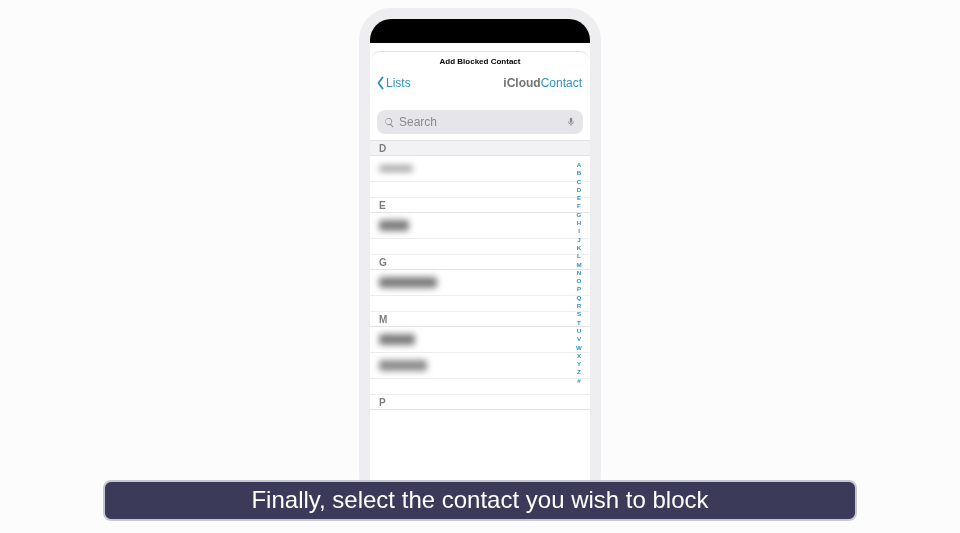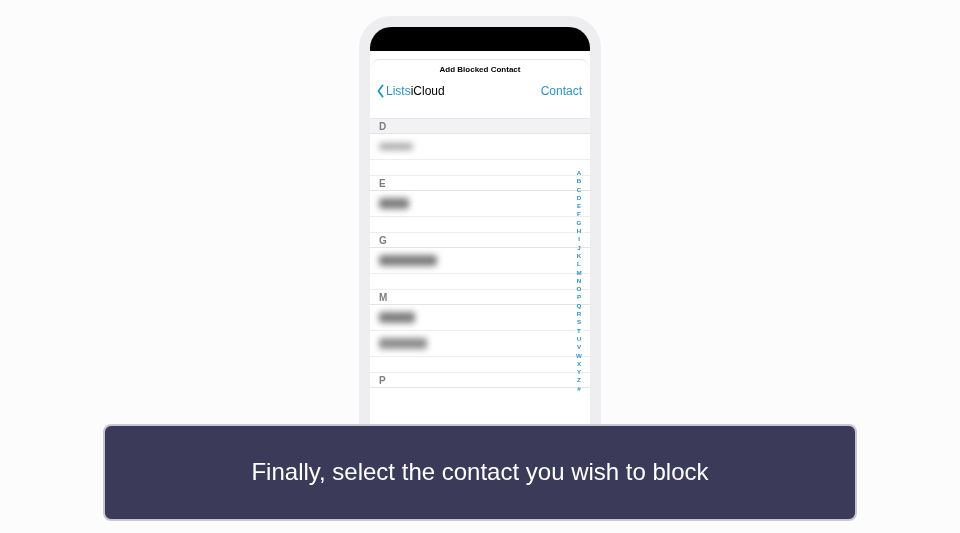--- a/index.html
+++ b/index.html
@@ -7,21 +7,21 @@
   body {
     background: #fcfcfc;
     font-family: -apple-system, BlinkMacSystemFont, "Helvetica Neue", Arial, sans-serif;
     position: relative;
     overflow: hidden;
   }
 
   
   .phone {
     position: absolute;
-    top: 16px;
+    top: 8px;
     left: 50%;
     transform: translateX(-50%);
     width: 242px;
     height: 500px;
     background: #fff;
     border: 11px solid #eeeef1;
     border-radius: 32px;
     overflow: hidden;
   }
   .notch-bar {
@@ -65,21 +65,21 @@
 
   .nav-bar {
     display: flex;
     align-items: center;
     justify-content: space-between;
     padding: 7px 8px 20px 6px;
     background: #fff;
   }
   .nav-left { display: flex; align-items: center; color: #2e92c0; font-size: 12px; }
   .nav-left svg { width: 9px; height: 14px; margin-right: 1px; }
-  .nav-title { font-size: 12px; font-weight: 400; color: #000000; flex: 1; text-align: left; }
+  .nav-title { font-size: 12px; font-weight: 700; color: #737373; flex: 1; text-align: right; }
   .nav-right { color: #2e92c0; font-size: 12px; }
 
   .search-wrap { padding: 0 7px 6px; background: #fff; }
   .search-field {
     background: #e6e6ea;
     border-radius: 8px;
     height: 24px;
     display: flex;
     align-items: center;
     padding: 0 7px;
@@ -138,21 +138,21 @@
 
   
   .caption {
     position: absolute;
     left: 103px;
     right: 103px;
     bottom: 12px;
     background: #3c3a59;
     border: 2px solid #c7c6d4;
     border-radius: 8px;
-    padding: 32px 20px;
+    padding: 4px 20px;
     text-align: center;
     color: #fff;
     font-size: 24px;
     line-height: 1.2;
   }
 </style>
 </head>
 <body>
 
 <div class="phone">
@@ -169,20 +169,31 @@
         <div class="nav-left">
           <svg viewBox="0 0 12 20">
               <path d="M9 2 L3 10 L9 18" stroke="#2e92c0" stroke-width="2.6" fill="none" stroke-linecap="round" stroke-linejoin="round"></path>
             </svg>
           <span>Lists</span>
         </div>
         <div class="nav-title">iCloud</div>
         <div class="nav-right">Contact</div>
       </div>
 
+      <div class="search-wrap">
+        <div class="search-field">
+          <svg class="mag" viewBox="0 0 24 24">
+              <path d="M10 2a8 8 0 015.29 13.96l5.38 5.37-1.42 1.42-5.37-5.38A8 8 0 1110 2zm0 2a6 6 0 100 12 6 6 0 000-12z"></path>
+            </svg>
+          <span class="search-placeholder">Search</span>
+          <svg class="mic" viewBox="0 0 24 24">
+              <path d="M12 14a3 3 0 003-3V5a3 3 0 10-6 0v6a3 3 0 003 3zm5-3a5 5 0 01-10 0H5a7 7 0 006 6.92V21h2v-3.08A7 7 0 0019 11h-2z"></path>
+            </svg>
+        </div>
+      </div>
 
       <div class="list">
         <div class="section-header">D</div>
         <div class="contact-row">
             <span class="blurred-name bn-small"></span>
           </div>
 
         <div class="section-spacer"></div>
         <div class="section-header" style="background:#fff;border-top:none;">E</div>
         <div class="contact-row">

